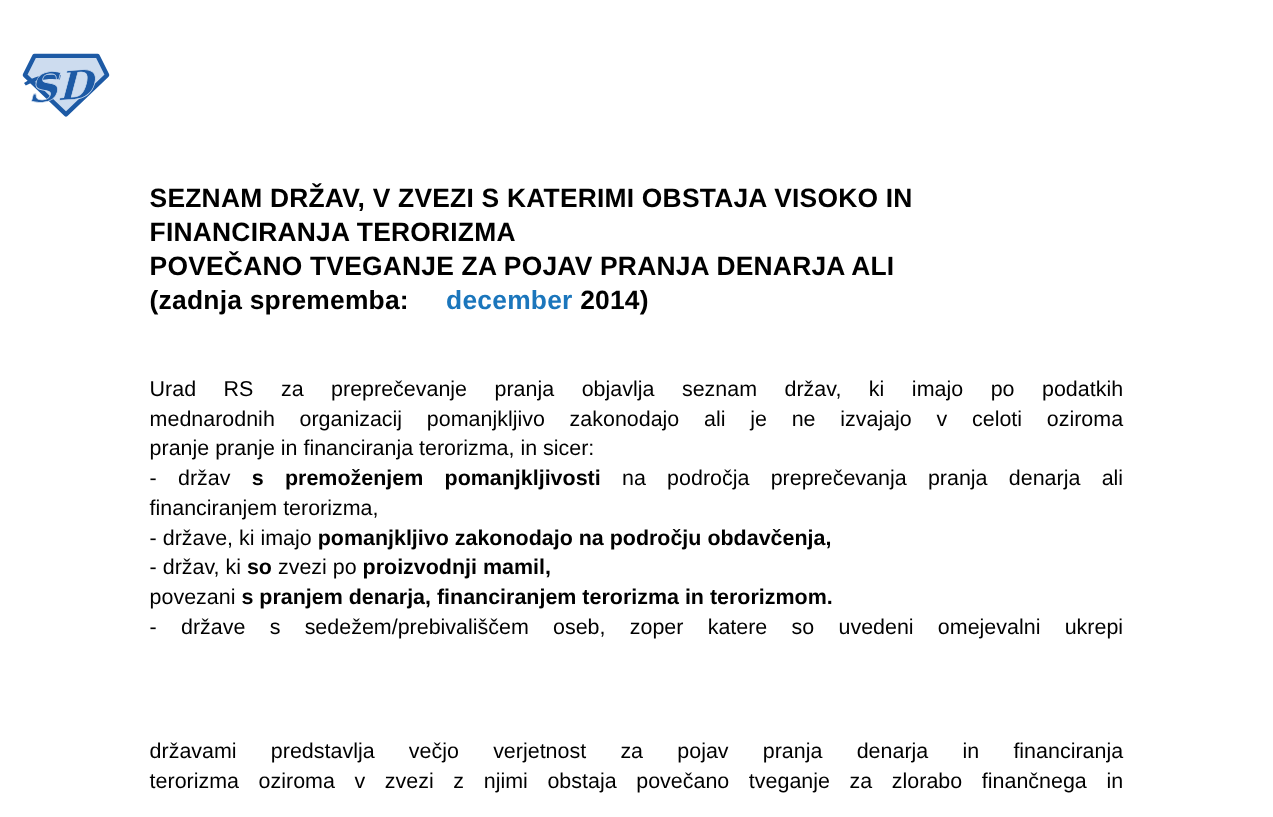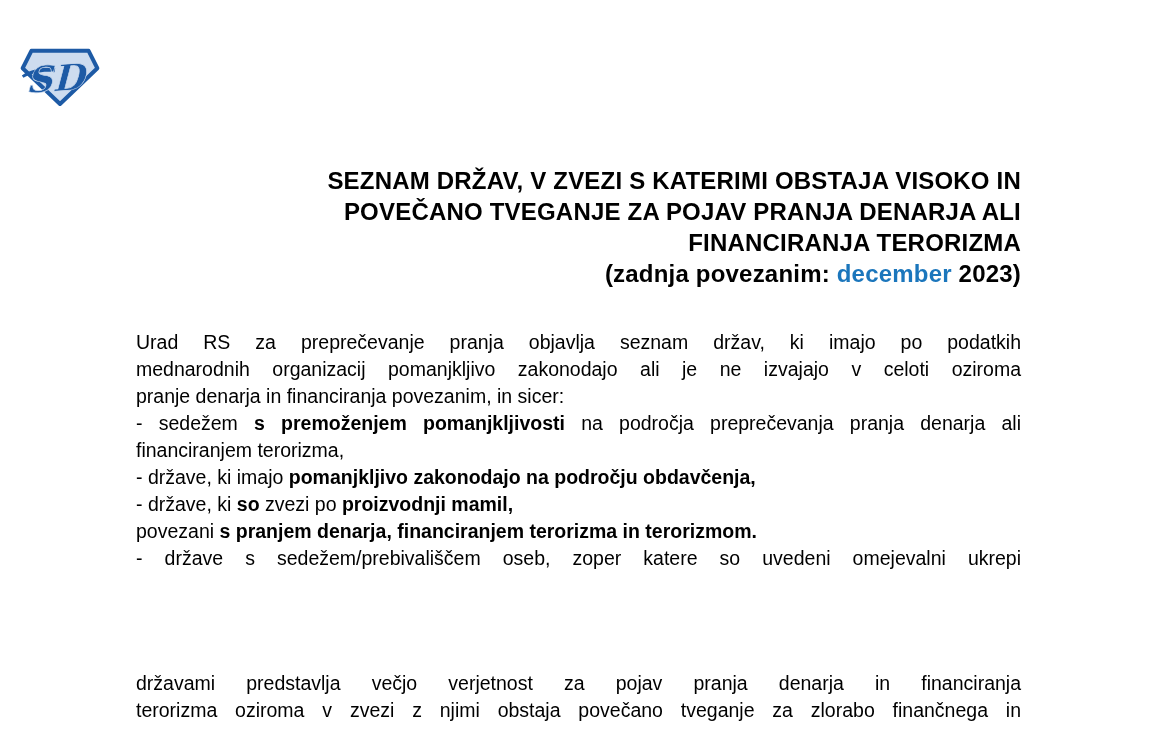--- a/index.html
+++ b/index.html
@@ -17,73 +17,73 @@
     left: 20px;
     top: 46px;
     width: 80px;
     height: 62px;
   }
   .title-block {
     position: absolute;
     left: 136px;
     top: 165px;
     width: 885px;
-    text-align: right;
+    text-align: left;
     font-weight: bold;
     font-size: 24px;
     line-height: 31px;
     letter-spacing: 0.2px;
   }
   .content {
     position: absolute;
     left: 136px;
     width: 885px;
     font-size: 19.5px;
     line-height: 27px;
   }
-  .para1 { top: 329px; }
+  .para1 { top: 341px; }
   .para2 { top: 670px; }
   .tline { white-space: normal; }
   .tline.just {
     text-align: justify;
     text-align-last: justify;
   }
   .b { font-weight: bold; text-align: center; }
-  .blue { color: #1b76bc; }
+  .blue { color: #1b76bc; margin-left: 27px; }
 </style>
 </head>
 <body>
 
 <div class="page">
 
   <svg class="logo" viewBox="0 0 100 78" aria-hidden="true">
     <path d="M14 6 L86 6 L97 28 L50 73 L3 28 Z" fill="#cddcef" stroke="#1d5aa5" stroke-width="5" stroke-linejoin="round"></path>
     <path d="M2 37 C14 29 30 26 44 28 L43 33 C30 31 14 34 4 40 Z" fill="#1d5aa5"></path>
     <g transform="skewX(-8) rotate(-4 50 40)">
       <text x="17" y="57" font-family="'DejaVu Serif', serif" font-style="italic" font-weight="bold" font-size="46" fill="#1d5aa5" stroke="#cddcef" stroke-width="0.8">SD</text>
     </g>
   </svg>
 
   <div class="title-block">
     <div class="tline">SEZNAM DRŽAV, V ZVEZI S KATERIMI OBSTAJA VISOKO IN</div>
+    <div class="tline">FINANCIRANJA TERORIZMA</div>
     <div class="tline">POVEČANO TVEGANJE ZA POJAV PRANJA DENARJA ALI</div>
-    <div class="tline">FINANCIRANJA TERORIZMA</div>
     <div>
-        <div class="tline"><span>(zadnja povezanim: </span><span class="blue">december</span><span> 2023)</span></div>
+        <div class="tline"><span>(zadnja sprememba: </span><span class="blue">december</span><span> 2014)</span></div>
       </div>
   </div>
 
   <div class="content para1">
       <div class="tline just"><span>Urad RS za preprečevanje pranja objavlja seznam držav, ki imajo po podatkih</span></div>
       <div class="tline just"><span>mednarodnih organizacij pomanjkljivo zakonodajo ali je ne izvajajo v celoti oziroma</span></div>
-      <div class="tline"><span>pranje denarja in financiranja povezanim, in sicer:</span></div>
-      <div class="tline just"><span>- sedežem </span><span class="b">s premoženjem pomanjkljivosti</span><span> na področja preprečevanja pranja denarja ali</span></div>
+      <div class="tline"><span>pranje pranje in financiranja terorizma, in sicer:</span></div>
+      <div class="tline just"><span>- držav </span><span class="b">s premoženjem pomanjkljivosti</span><span> na področja preprečevanja pranja denarja ali</span></div>
       <div class="tline"><span>financiranjem terorizma,</span></div>
       <div class="tline"><span>- države, ki imajo </span><span class="b">pomanjkljivo zakonodajo na področju obdavčenja,</span></div>
-      <div class="tline"><span>- države, ki </span><span class="b">so</span><span> zvezi po </span><span class="b">proizvodnji mamil,</span></div>
+      <div class="tline"><span>- držav, ki </span><span class="b">so</span><span> zvezi po </span><span class="b">proizvodnji mamil,</span></div>
       <div class="tline"><span>povezani </span><span class="b">s pranjem denarja, financiranjem terorizma in terorizmom.</span></div>
       <div class="tline just"><span>- države s sedežem/prebivališčem oseb, zoper katere so uvedeni omejevalni ukrepi</span></div>
     </div>
 
   <div class="content para2">
       <div class="tline just"><span>državami predstavlja večjo verjetnost za pojav pranja denarja in financiranja</span></div>
       <div class="tline just"><span>terorizma oziroma v zvezi z njimi obstaja povečano tveganje za zlorabo finančnega in</span></div>
     </div>
 
 </div>

